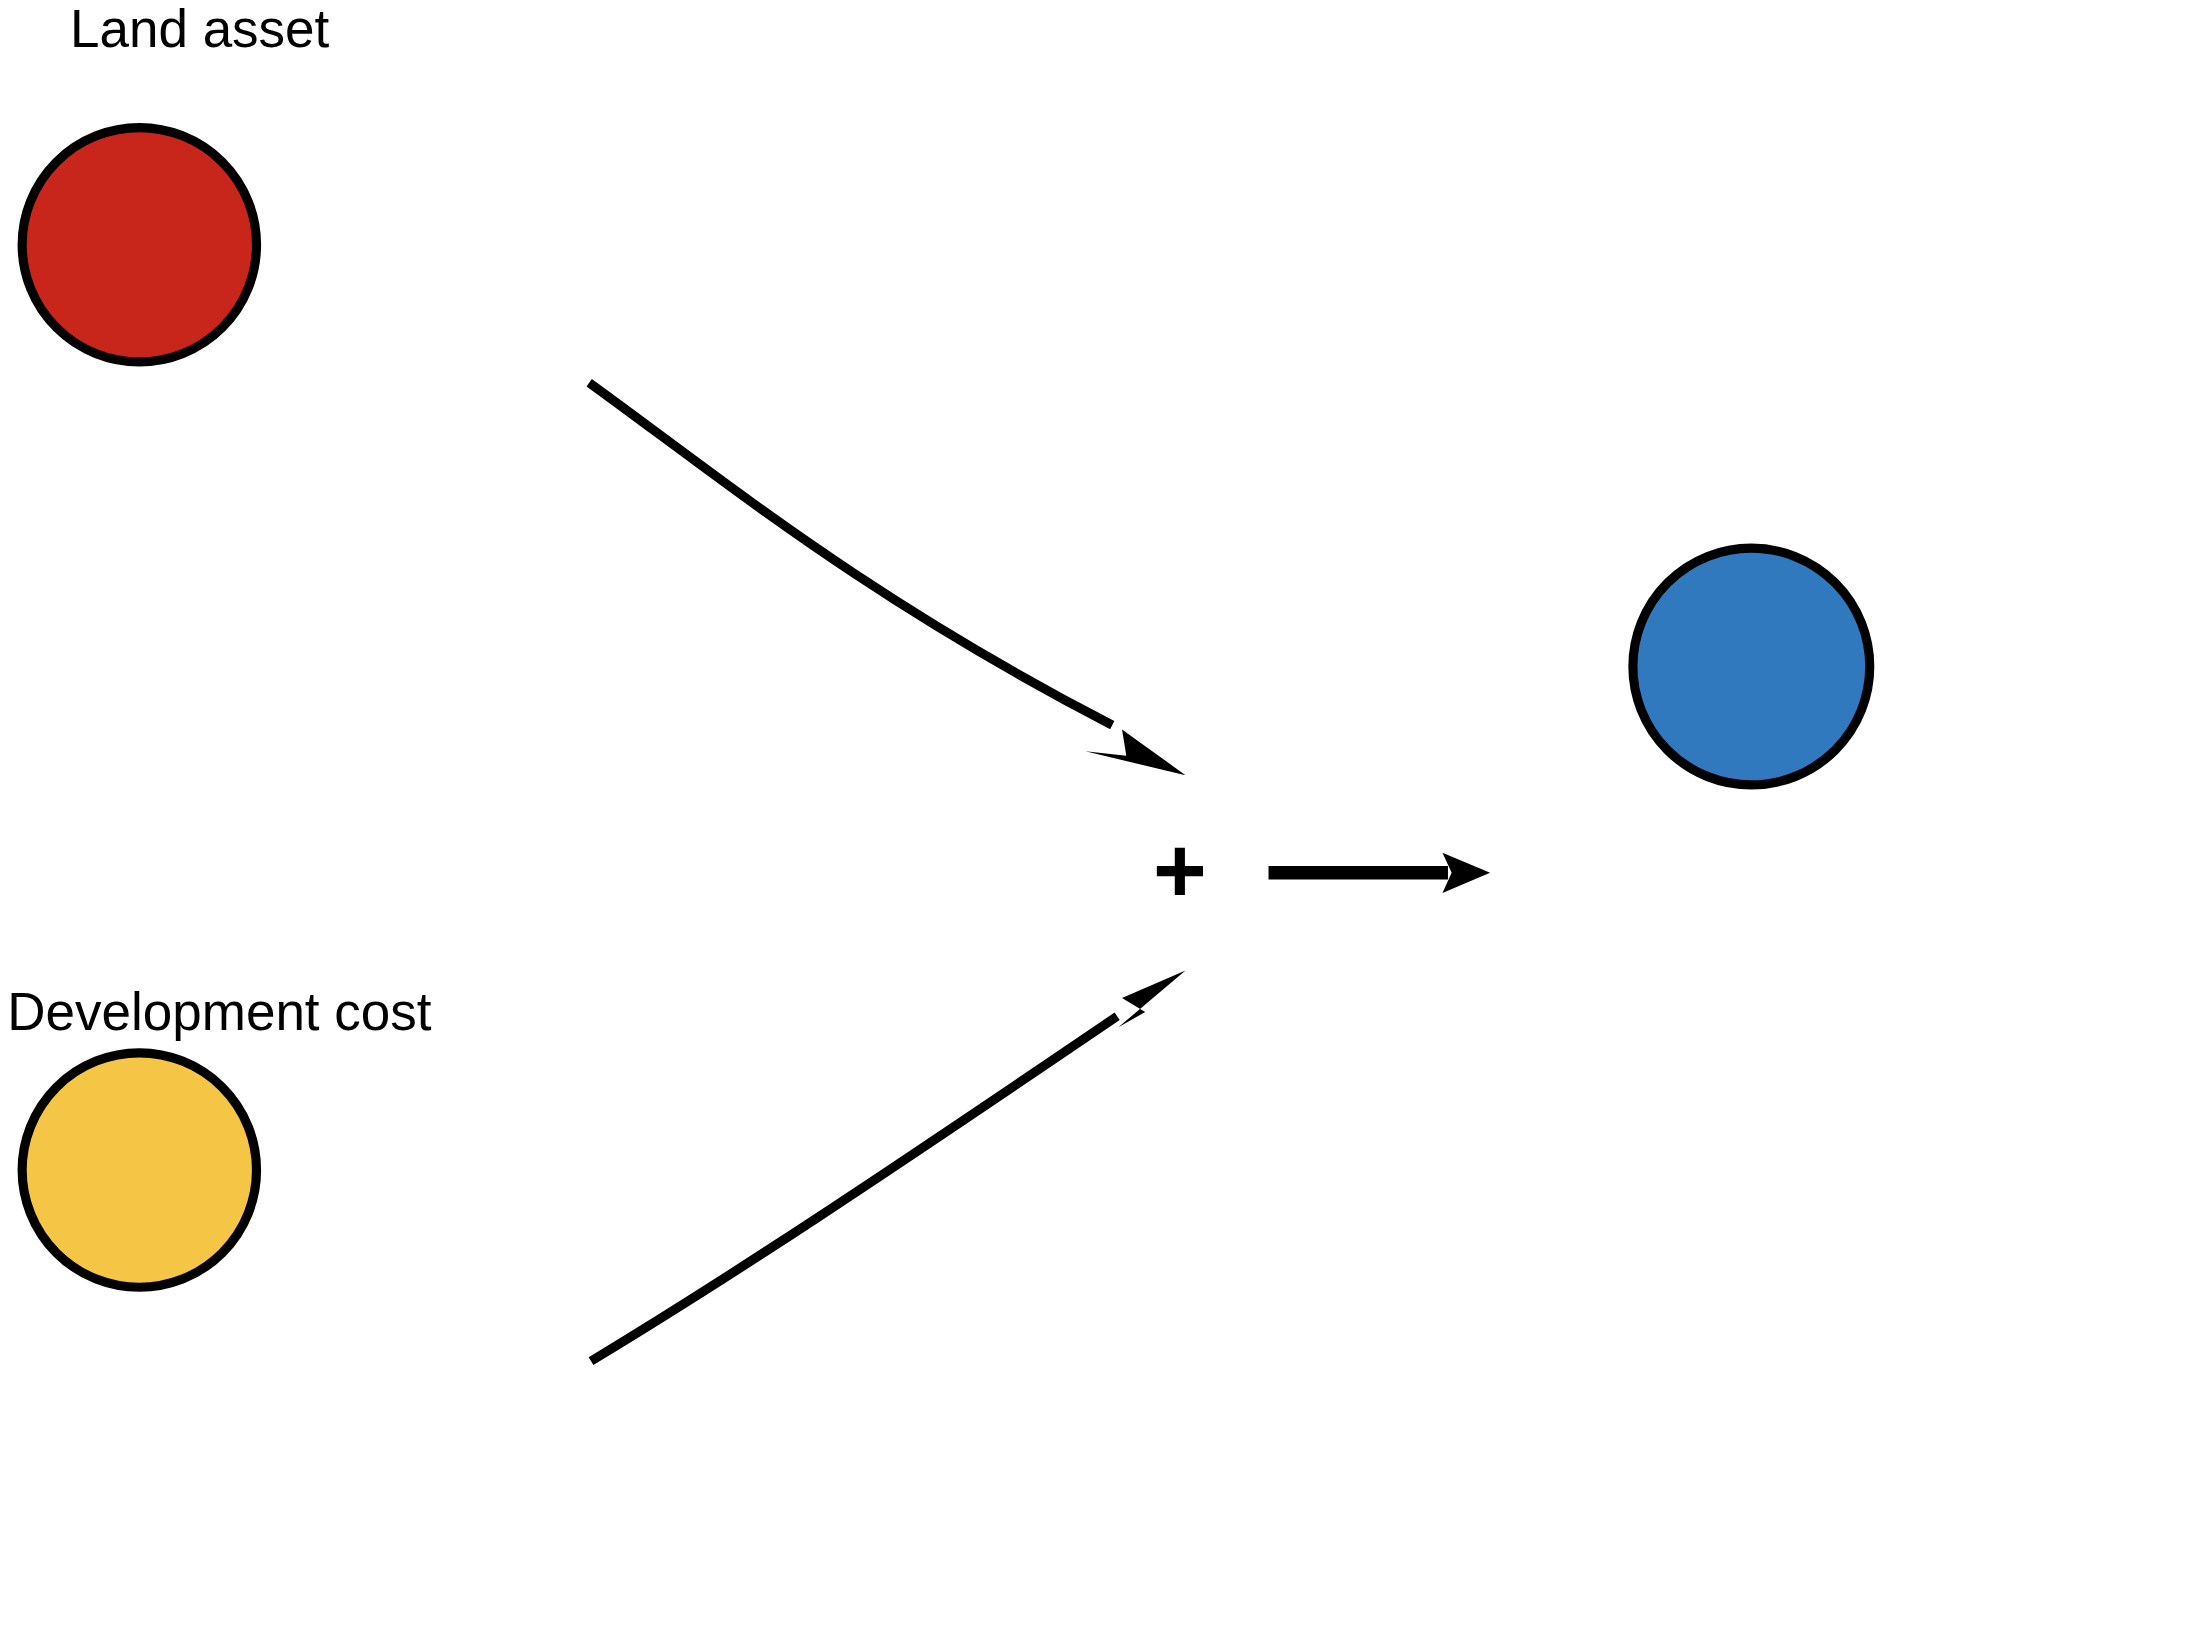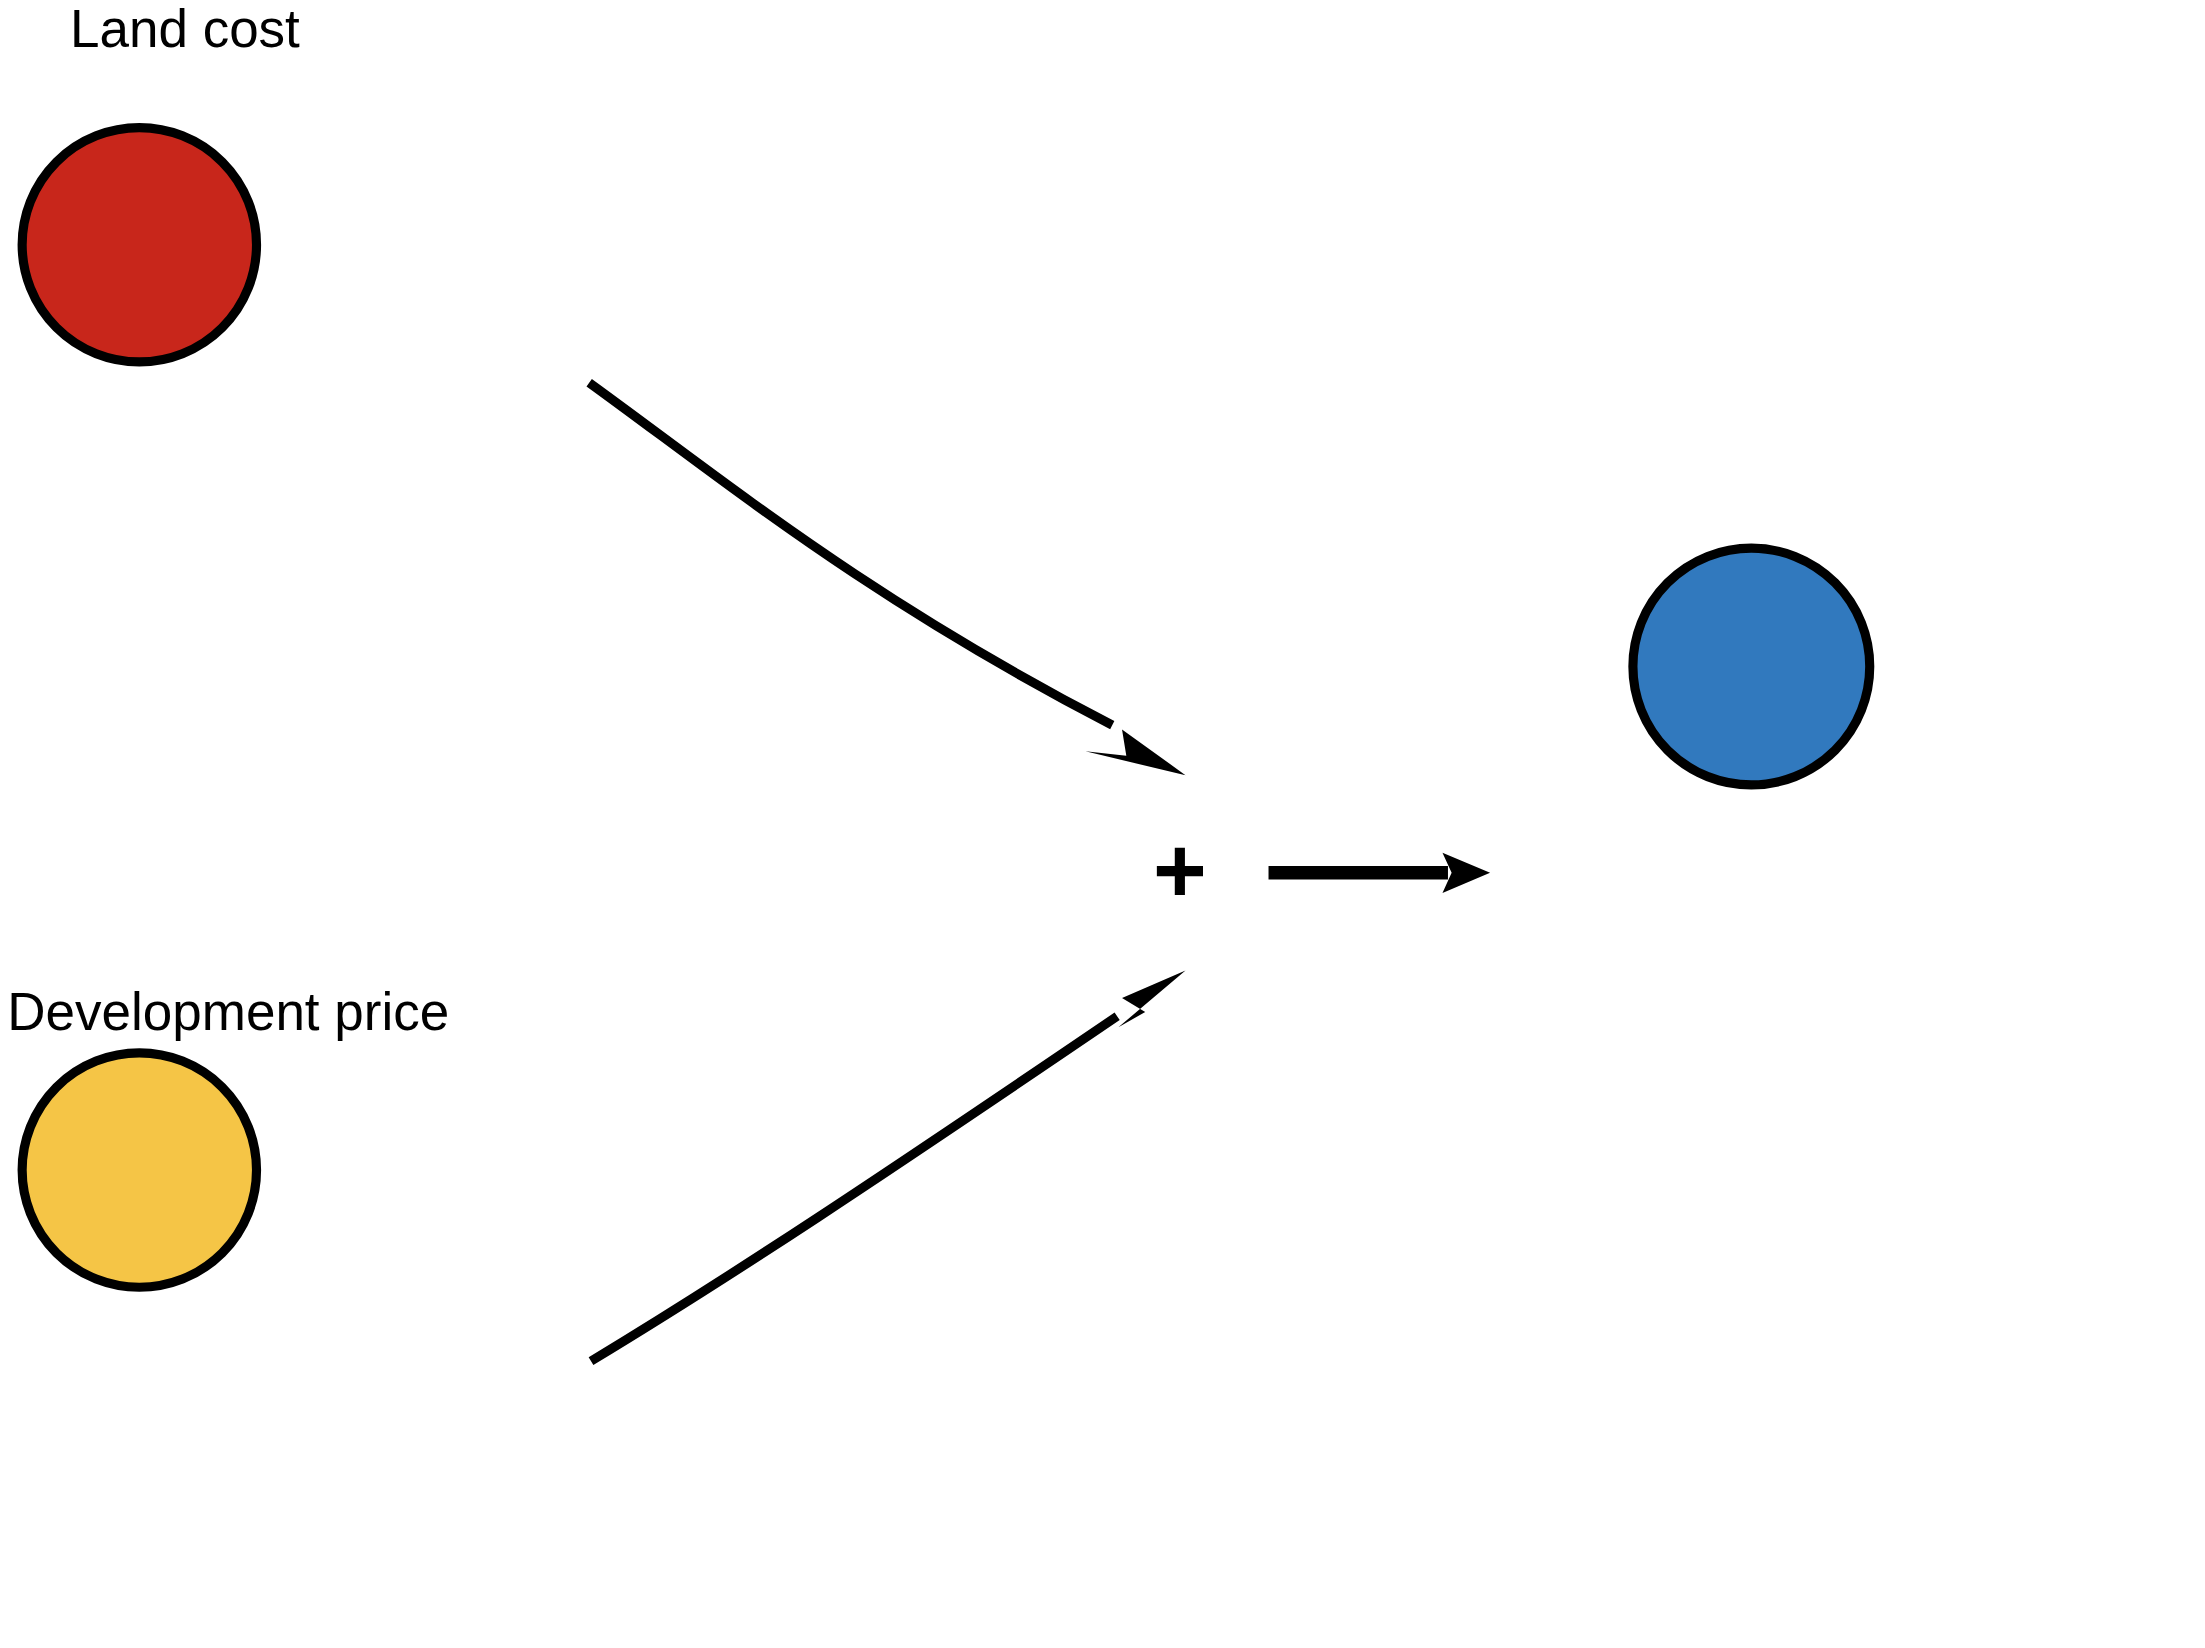--- a/index.html
+++ b/index.html
@@ -72,21 +72,21 @@
       <path d="M 2441 1430 L 2363 1397 L 2378 1430 L 2363 1463 Z" fill="#000000" stroke="none"></path>
     </g>
 
     <circle cx="228" cy="401" r="192" fill="#C8261B" stroke="#000000" stroke-width="15"></circle>
 
     <circle cx="228" cy="1917" r="192" fill="#F5C546" stroke="#000000" stroke-width="15"></circle>
 
     <circle cx="2869" cy="1092" r="194" fill="#3179BE" stroke="#000000" stroke-width="15"></circle>
   </svg>
 
-  <div class="node-label" id="label-land-price">Land cost</div>
+  <div class="node-label" id="label-land-price">Land asset</div>
 
-  <div class="node-label" id="label-development-cost">Development price</div>
+  <div class="node-label" id="label-development-cost">Development cost</div>
 
 
   <div class="plus-symbol" id="plus-sign">+</div>
 
 </div>
 
 
 </body></html>

